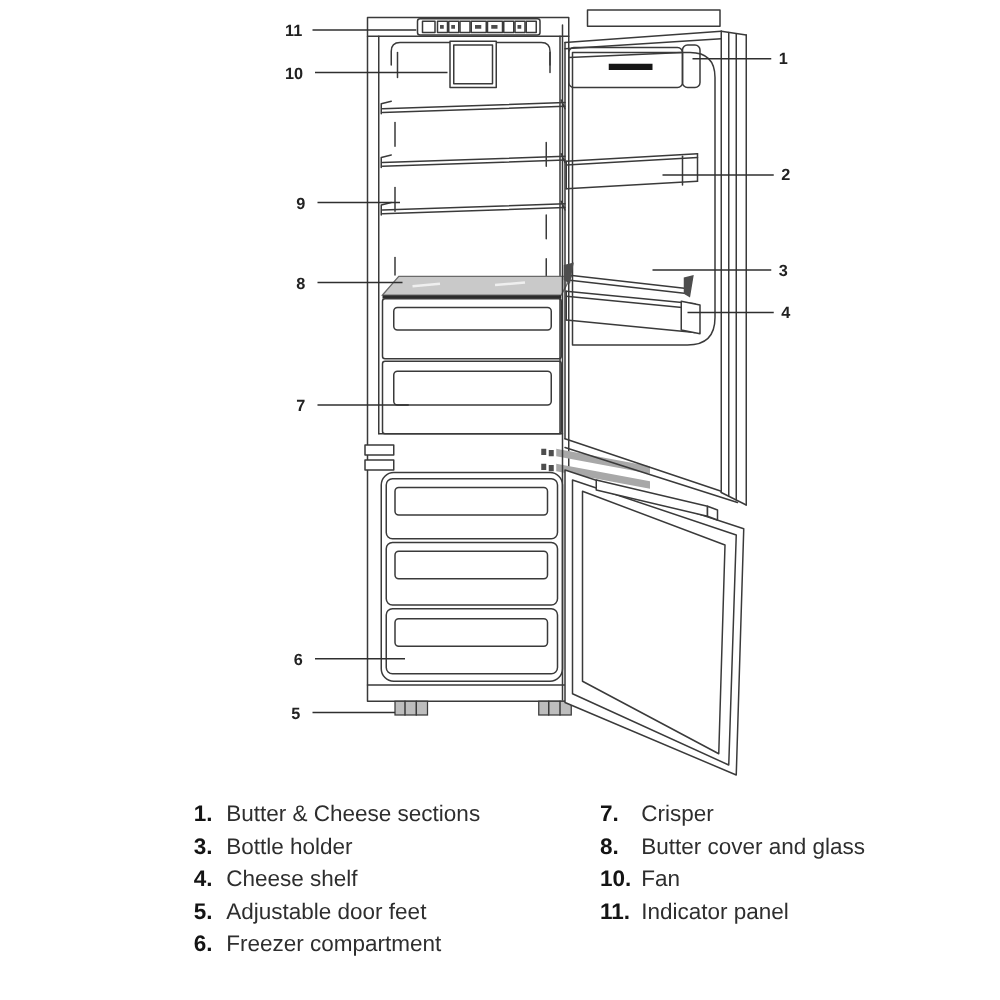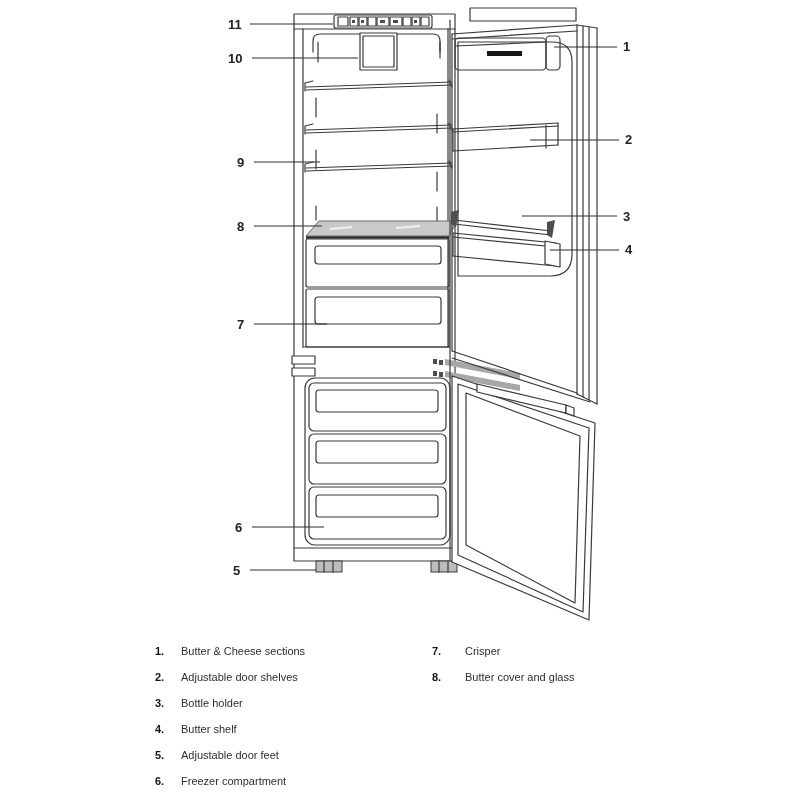--- a/index.html
+++ b/index.html
@@ -12,22 +12,22 @@
   .leader{stroke:#2f2f2f;stroke-width:1.1;fill:none;}
   .callout-num{font-size:13px;font-weight:bold;fill:#222222;}
   .glass{fill:#c9c9c9;stroke:#6a6a6a;stroke-width:1;}
   .gray{fill:#a8a8a8;stroke:none;}
   .darksq{fill:#4d4d4d;stroke:none;}
   .dark{fill:#161616;stroke:none;}
   .foot{fill:#bdbdbd;stroke:#3a3a3a;stroke-width:1;}
   .legend{position:absolute;top:638px;left:0;width:800px;color:#2b2b2b;}
   .legend .col{position:absolute;top:0;}
   .legend .col-left{left:155px;}
-  .legend .col-right{left:432px;}
-  .legend .row{height:26px;line-height:26px;font-size:11px;white-space:nowrap;}
+  .legend .col-right{left:480px;}
+  .legend .row{height:26px;line-height:26px;font-size:18px;white-space:nowrap;}
   .legend .num{display:inline-block;font-weight:bold;color:#141414;}
   .col-left .num{width:26px;}
   .col-right .num{width:33px;}
   .legend .lbl{color:#2e2e2e;}
 </style>
 </head>
 <body>
 
 <div class="page">
 
@@ -242,25 +242,26 @@
         <line class="leader" x1="250" y1="24" x2="333" y2="24"></line>
         <text class="callout-num" x="228" y="29">11</text>
       </g>
     </g>
   </svg>
 
   
   <div class="legend">
     <div class="col col-left">
       <div class="row"><span class="num">1.</span><span class="lbl">Butter &amp; Cheese sections</span></div>
-      <div class="row"><span class="num">2.</span><span class="lbl">Adjustable door shelves</span></div>
       <div class="row"><span class="num">3.</span><span class="lbl">Bottle holder</span></div>
-      <div class="row"><span class="num">4.</span><span class="lbl">Butter shelf</span></div>
+      <div class="row"><span class="num">4.</span><span class="lbl">Cheese shelf</span></div>
       <div class="row"><span class="num">5.</span><span class="lbl">Adjustable door feet</span></div>
       <div class="row"><span class="num">6.</span><span class="lbl">Freezer compartment</span></div>
     </div>
     <div class="col col-right">
       <div class="row"><span class="num">7.</span><span class="lbl">Crisper</span></div>
       <div class="row"><span class="num">8.</span><span class="lbl">Butter cover and glass</span></div>
+      <div class="row"><span class="num">10.</span><span class="lbl">Fan</span></div>
+      <div class="row"><span class="num">11.</span><span class="lbl">Indicator panel</span></div>
     </div>
   </div>
 
 </div>
 
 </body></html>

